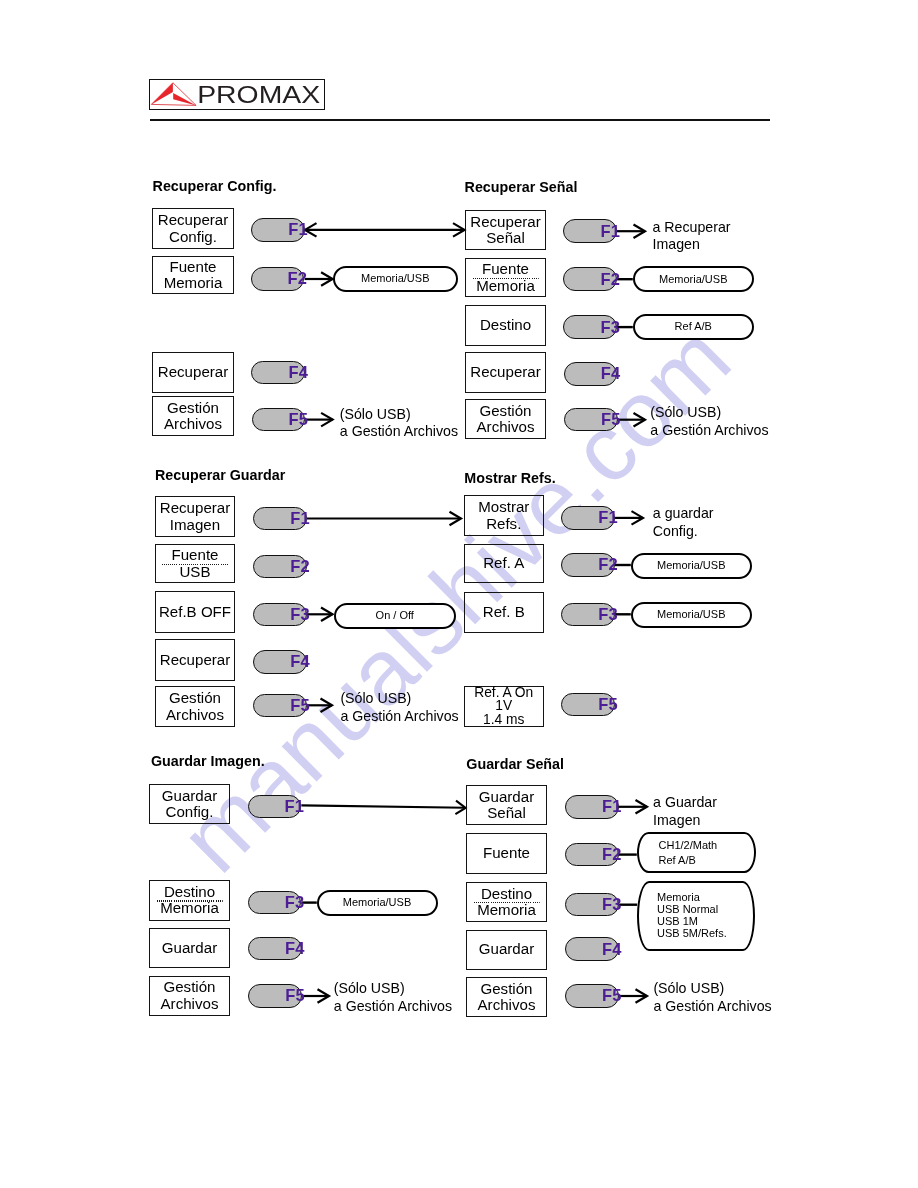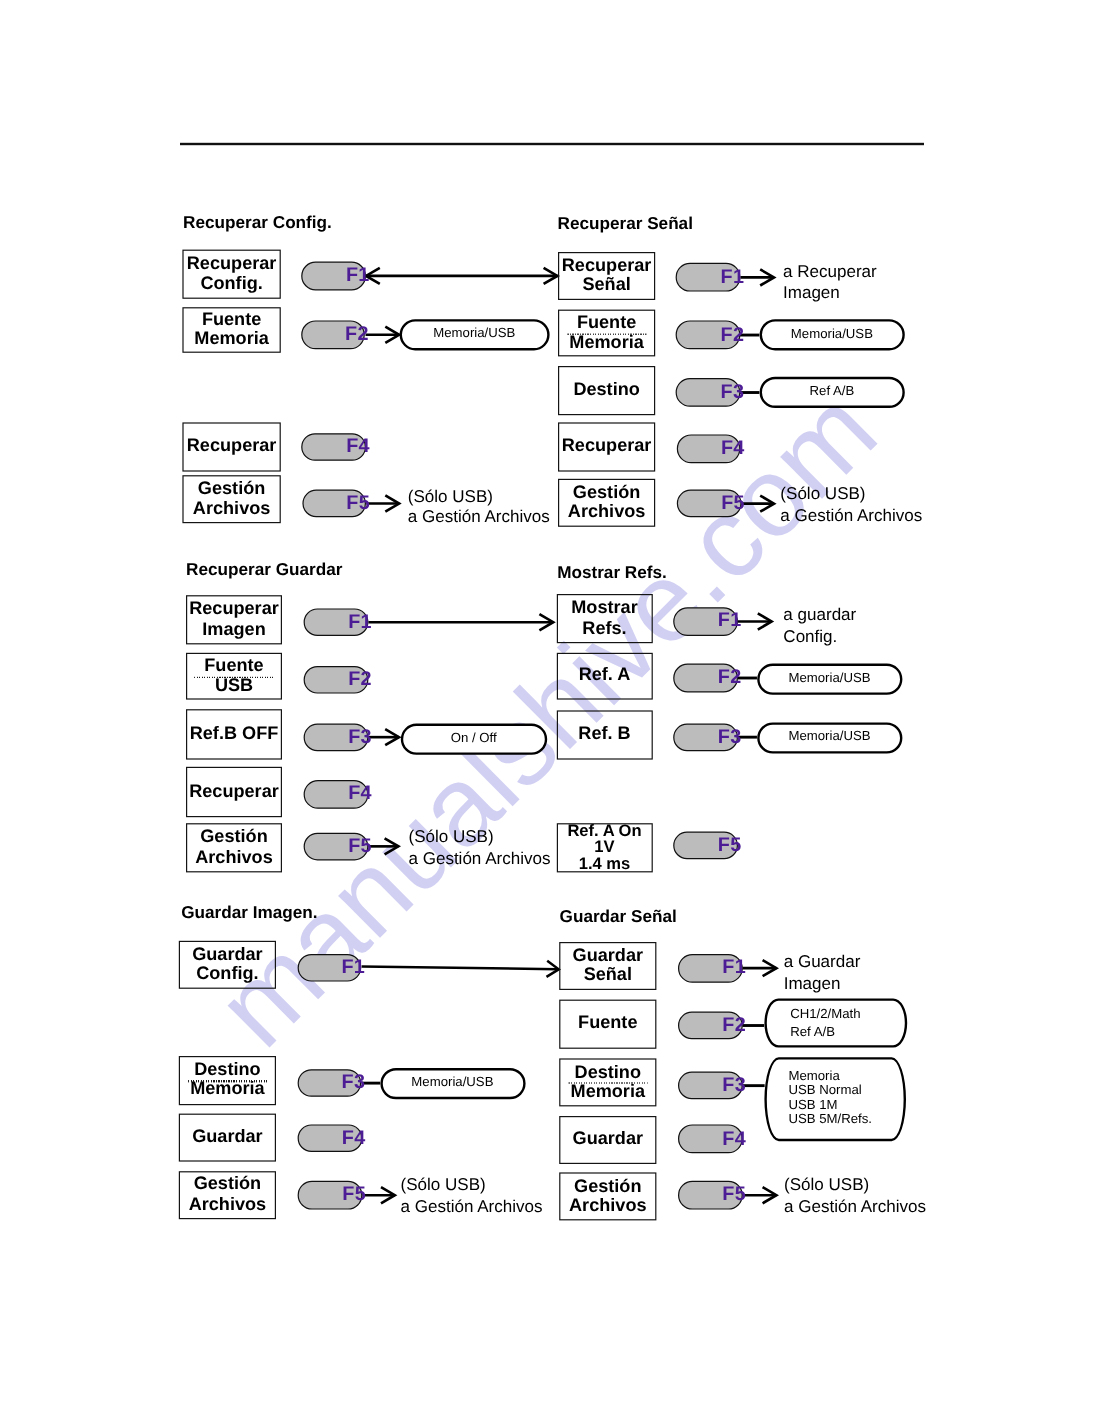--- a/index.html
+++ b/index.html
@@ -12,36 +12,46 @@
   .logo-box > svg{position:absolute;left:-1.6px;top:-1.6px;}
   .header-rule{position:absolute;left:150px;top:119px;width:620px;height:2px;background:#111;z-index:4;}
 
   
   .watermark{position:absolute;left:0;top:0;width:918px;height:1188px;pointer-events:none;z-index:1;}
 
   
   .sect-title{position:absolute;font-weight:bold;font-size:14.3px;color:#000;white-space:nowrap;z-index:3;}
   .fbox{position:absolute;border:1.4px solid #141414;box-sizing:border-box;background:transparent;
         display:flex;flex-direction:column;align-items:center;justify-content:center;
-        font-size:15.1px;color:#000;line-height:1.08;z-index:3;font-weight:bold;}
+        font-size:15.1px;color:#000;line-height:1.08;z-index:3;}
   .fbox .ln{white-space:nowrap;}
   .dotsep{position:absolute;left:50%;transform:translateX(-50%);width:66.5px;height:1.2px;
      background-image:repeating-linear-gradient(to right,#1a1a1a 0 1px,transparent 1px 2.1px);}
   .fkey{position:absolute;background:#bcbcbc;border:1.6px solid #111;border-radius:999px;
         display:flex;align-items:center;justify-content:center;color:#4c1d95;font-weight:bold;font-size:16.5px;
         box-sizing:border-box;z-index:3;letter-spacing:0.2px;padding-left:40px;}
   .opt{position:absolute;border:2.8px solid #000;border-radius:999px;background:#fff;box-sizing:border-box;
        display:flex;flex-direction:column;align-items:center;justify-content:center;font-size:11px;color:#000;line-height:1.22;z-index:3;}
   .note{position:absolute;font-size:14.2px;color:#000;line-height:1.26;white-space:nowrap;z-index:3;}
   svg.arrows{position:absolute;left:0;top:0;width:918px;height:1188px;overflow:visible;z-index:2;}
 </style>
 </head>
 <body>
 
 <div id="page">
+    <div class="logo-box">
+      <svg width="176" height="31" viewBox="0 0 176 31" style="display:block">
+  <g>
+    <path d="M24.9 4.75 L48.1 27.4 L3.3 26.4 Z" fill="none" stroke="#d8262e" stroke-width="0.8" stroke-linejoin="round"></path>
+    <path d="M24.9 4.75 L3.3 26.4 L24.9 14.0 Z" fill="#e8252c"></path>
+    <path d="M25.2 15.0 L48.1 27.4 L25.2 21.2 Z" fill="#e8252c"></path>
+  </g>
+  <text x="49.2" y="24.9" font-family="'Liberation Sans',sans-serif" font-size="24.4" fill="#231f20" textLength="123" lengthAdjust="spacingAndGlyphs">PROMAX</text>
+</svg>
+    </div>
     <div class="header-rule"></div>
     <div class="watermark"><svg width="918" height="1188" viewBox="0 0 918 1188">
   <text x="0" y="0" fill="#d1d0f3" font-family="'Liberation Sans',sans-serif" font-size="93.4" transform="translate(220 877.5) rotate(-44.8)">manualshive.com</text>
 </svg></div>
     <svg class="arrows" viewBox="0 0 918 1188">
       <path d="M305 229.9 L464.5 229.9" fill="none" stroke="#000" stroke-width="2.2" stroke-linecap="butt" stroke-linejoin="miter"></path>
       <path d="M453 223.1725 L464.5 229.9 L453 236.6275" fill="none" stroke="#000" stroke-width="2.2" stroke-linecap="butt" stroke-linejoin="miter"></path>
       <path d="M316.5 223.1725 L305 229.9 L316.5 236.6275" fill="none" stroke="#000" stroke-width="2.2" stroke-linecap="butt" stroke-linejoin="miter"></path>
       <path d="M304.6 279 L332.6 279" fill="none" stroke="#000" stroke-width="2.2" stroke-linecap="butt" stroke-linejoin="miter"></path>
       <path d="M321.1 272.2725 L332.6 279 L321.1 285.7275" fill="none" stroke="#000" stroke-width="2.2" stroke-linecap="butt" stroke-linejoin="miter"></path>

